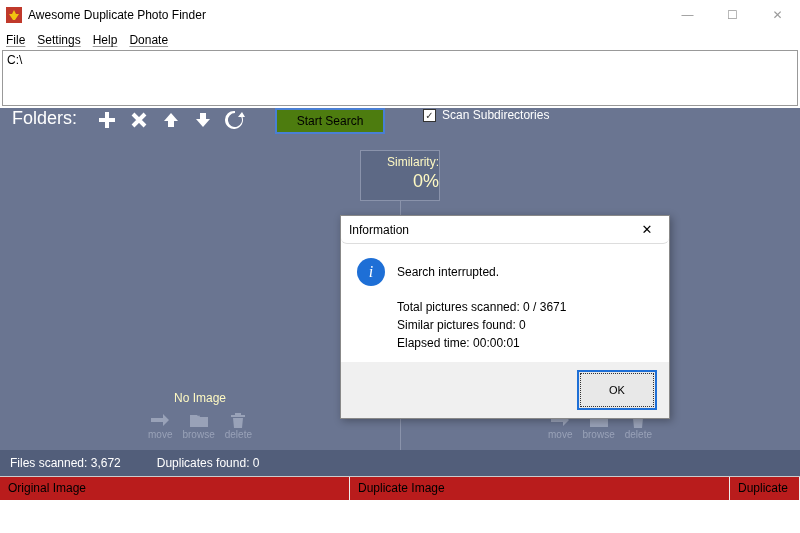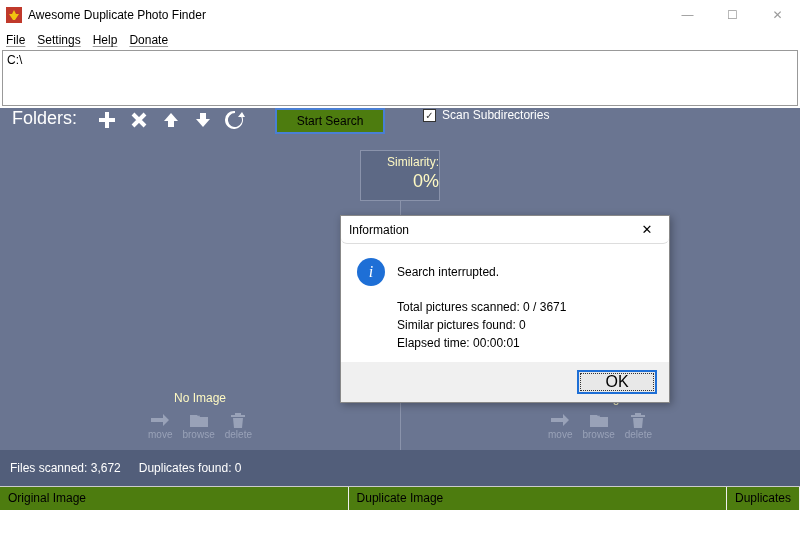--- a/index.html
+++ b/index.html
@@ -28,38 +28,38 @@
   .panel { flex: 1; display: flex; flex-direction: column; align-items: center; justify-content: flex-end; padding-bottom: 10px; }
   .sim-box { width: 80px; background: #5d6985; border:1px solid #8a93ab; text-align: right; color: #fef9c3; padding: 4px 0 8px; position:absolute; left:50%; top:0; transform:translateX(-50%); }
   .sim-box .lbl { font-size: 12px; }
   .sim-box .val { font-size: 18px; margin-top:2px;}
   .divider { width:1px; background:#8a93ab; position:absolute; left:50%; top:50px; bottom:0;}
   .no-img { color: #fef9c3; font-size: 12px; margin-bottom: 6px; }
   .img-actions { display: flex; gap: 10px; }
   .img-act { display: flex; flex-direction: column; align-items: center; color: #99a2b8; font-size: 10px; }
   .img-act svg { fill: #99a2b8; }
   
-  .status { height: 36px; background: #525e7a; color: #fff; font-size: 12px; display: flex; align-items: center; padding: 0 10px; gap: 18px; }
-  
-  .headers { height: 24px; background: #4d7c0f; border-top:1px solid #ccc; display: flex; font-size: 12px; }
+  .status { height: 26px; background: #525e7a; color: #fff; font-size: 12px; display: flex; align-items: center; padding: 0 10px; gap: 36px; }
+  
+  .headers { height: 24px; background: #b91c1c; border-top:1px solid #ccc; display: flex; font-size: 12px; }
   .hdr { padding: 4px 8px; border-right: 1px solid #eee; }
   .hdr.orig { width: 350px; }
   .hdr.dup { width: 380px; }
   .hdr.sim { flex: 1; }
   
   .dialog { position: absolute; left: 340px; top: 215px; width: 330px; background: #fff; border: 1px solid #888; box-shadow: 2px 2px 8px rgba(0,0,0,0.3); }
   .dlg-title { height: 28px; display: flex; align-items: center; padding: 0 8px; font-size: 12px; border-bottom: 1px solid #ddd; border-radius: 6px; }
   .dlg-title span { flex: 1; }
   .dlg-close { width: 28px; text-align: center; cursor: pointer; font-size: 13px; }
   .dlg-body { padding: 14px 16px 10px; font-size: 12px; }
   .dlg-row1 { display: flex; align-items: center; gap: 12px; margin-bottom: 12px; }
   .info-icon { width: 28px; height: 28px; border-radius: 50%; background: #1e6fd6; color: #fff; display: flex; align-items: center; justify-content: center; font-size: 16px; font-style: italic; font-family: Georgia, serif; flex-shrink:0;}
   .dlg-stats { margin-left: 40px; line-height: 1.5; }
   .dlg-btns { background: #f0f0f0; padding: 8px 12px; display: flex; justify-content: flex-end; }
-  .ok-btn { width: 80px; height: 24px; background: #e8e8e8; border: 2px solid #1e6fd6; outline: 1px dotted #333; outline-offset: -4px; font-size: 16px; cursor: pointer; }
+  .ok-btn { width: 80px; height: 40px; background: #e8e8e8; border: 2px solid #1e6fd6; outline: 1px dotted #333; outline-offset: -4px; font-size: 11px; cursor: pointer; }
 </style>
 </head>
 <body>
 
 <div class="titlebar">
   <div class="icon">
       <svg width="10" height="10" viewBox="0 0 10 10">
         <path d="M5 0 L3 4 L0 4 L4 10 L6 10 L10 4 L7 4 Z" fill="#f1c40f"></path>
       </svg>
     </div>
@@ -171,21 +171,21 @@
 </div>
 
 <div class="status">
   <span>Files scanned: 3,672</span>
   <span>Duplicates found: 0</span>
 </div>
 
 <div class="headers">
   <div class="hdr orig">Original Image</div>
   <div class="hdr dup">Duplicate Image</div>
-  <div class="hdr sim">Duplicates</div>
+  <div class="hdr sim">Duplicate</div>
 </div>
 
 <div class="dialog">
   <div class="dlg-title">
     <span>Information</span>
     <div class="dlg-close">✕</div>
   </div>
   <div class="dlg-body">
     <div class="dlg-row1">
       <div class="info-icon">i</div>

